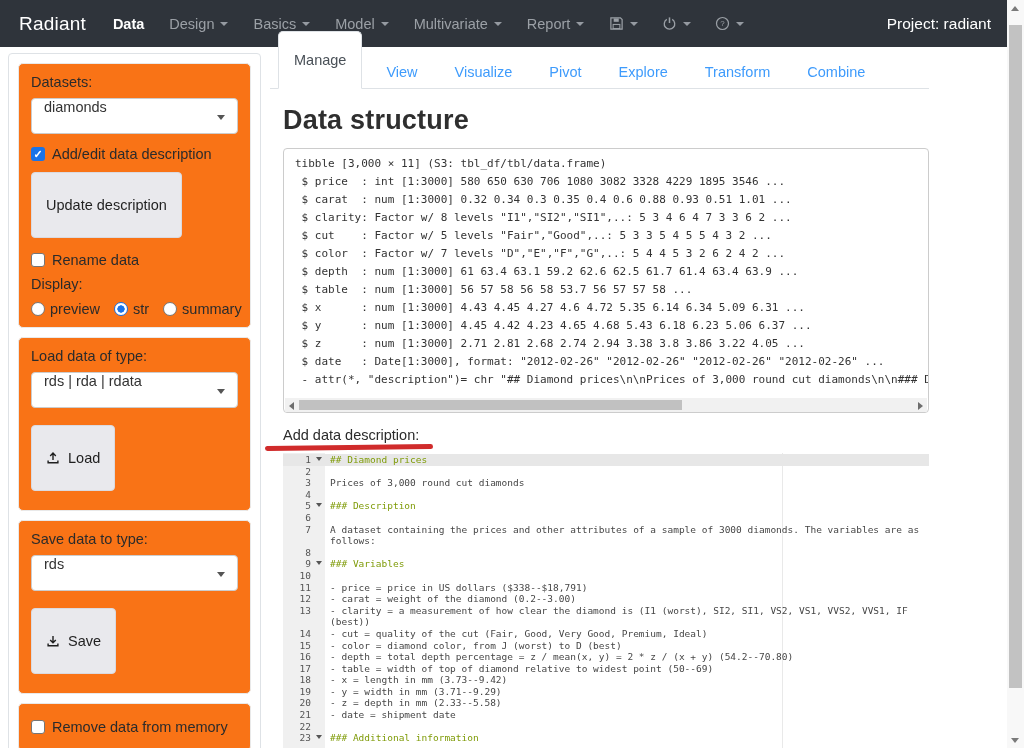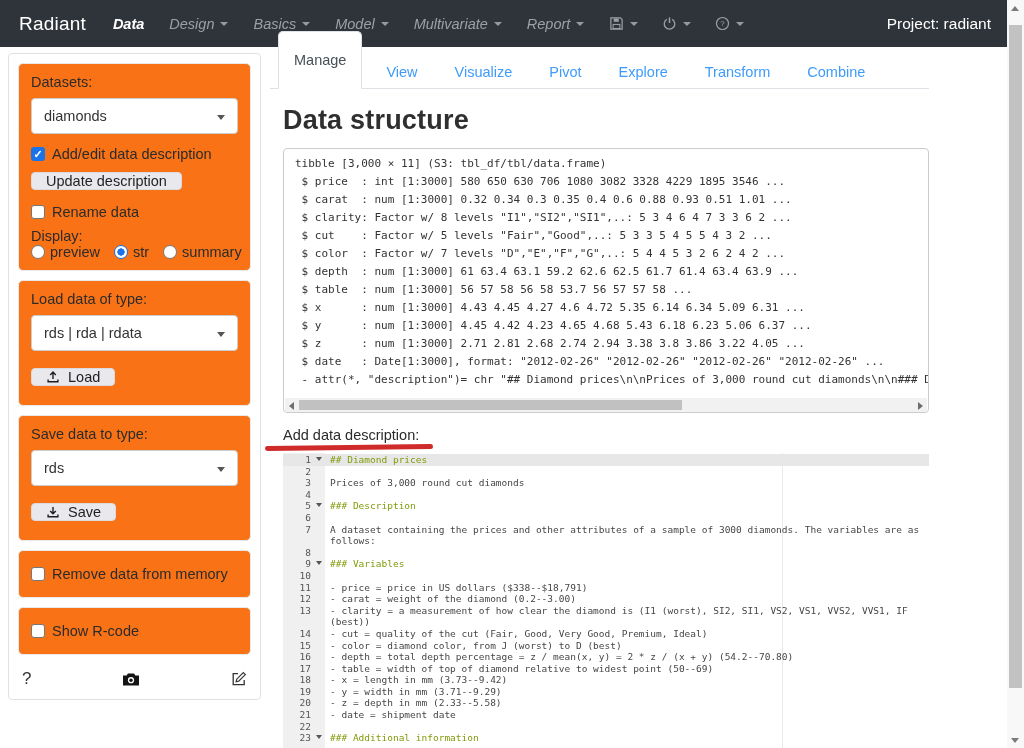--- a/index.html
+++ b/index.html
@@ -5,53 +5,53 @@
   * { box-sizing: border-box; margin: 0; padding: 0; }
   html,body { width:1024px; height:748px; overflow:hidden; }
   body { font-family:"Liberation Sans", sans-serif; background:#fff; }
   .page { position:relative; width:1024px; height:748px; overflow:hidden; background:#fff; }
 
   
   .navbar { position:absolute; left:0; top:0; width:1007px; height:47px; background:#2f343b;
             display:flex; align-items:center; padding:0 16px 0 19px; }
   .brand { color:#fff; font-size:19px; margin-right:27px; letter-spacing:.2px; }
   .nav-items { display:flex; align-items:center; }
-  .nav-item { color:#9ba0a6; font-size:14.5px; margin-right:25px; display:inline-flex; align-items:center; cursor:pointer;font-style:italic; }
+  .nav-item { color:#9ba0a6; font-size:14.5px; margin-right:25px; display:inline-flex; align-items:center; cursor:pointer; }
   .nav-item.active { color:#fff; font-weight:700; }
   .caret { display:inline-block; width:0; height:0; border-left:4px solid transparent;
            border-right:4px solid transparent; border-top:4px solid currentColor; margin-left:6px; opacity:.95; }
   .nav-icons { display:flex; align-items:center; }
   .icon-item { display:inline-flex; align-items:center; margin-right:24px; color:#9ba0a6; cursor:pointer; }
   .project { margin-left:auto; color:#fff; font-size:15.5px; }
 
   
   .v-scrollbar { position:absolute; right:0; top:0; width:17px; height:748px; background:#f8f8f8; }
   .v-thumb { position:absolute; left:2px; top:25px; width:13px; height:663px; background:#c2c2c2; }
   .vs-arrow { position:absolute; left:4px; width:0; height:0; border-left:4.5px solid transparent; border-right:4.5px solid transparent; }
   .vs-arrow.up { top:6px; border-bottom:5px solid #7a7a7a; }
   .vs-arrow.down { bottom:5px; border-top:5px solid #7a7a7a; }
 
   
   .sidebar { position:absolute; left:8px; top:53px; width:253px; background:#fff;
              border:1px solid #dee2e6; border-radius:4px; padding:9px 9px 6px; }
   .card { background:#f97316; border:1px solid #e9e9e9; border-radius:5px; padding:10px 12px; margin-bottom:9px; }
   .fld-label { font-size:14.5px; color:#2b2b2b; display:block; }
   .select { position:relative; background:#fff; border:1px solid #ccc; border-radius:4px; height:36px;
-            display:flex; align-items:center; padding:0 26px 0 12px; font-size:14.5px; color:#333;
+            display:flex; padding:0 26px 0 12px; font-size:14.5px; color:#333;
             margin:8px 0 12px; cursor:pointer; }
   .sel-caret { position:absolute; right:12px; top:16px; width:0; height:0;
                border-left:4.5px solid transparent; border-right:4.5px solid transparent; border-top:5px solid #555; }
   .check-row { display:flex; align-items:center; font-size:14.5px; color:#2b2b2b; margin:5px 0; cursor:pointer; }
   .checkbox { flex:none; width:14px; height:14px; border-radius:3px; margin-right:7px; }
   .checkbox.checked { background:#1a73e8; color:#fff; display:flex; align-items:center; justify-content:center;
                       font-size:11px; font-weight:700; line-height:1; }
   .checkbox.unchecked { background:#fff; border:1px solid #767676; }
   .btn { display:inline-flex; align-items:center; gap:8px; background:#e9e9ed; border:1px solid #dadae0;
-         border-radius:4px; padding:0 14px; font-size:14.5px; color:#1f1f1f; margin:5px 0 9px; cursor:pointer; }
-  .radio-row { display:flex; align-items:center; gap:14px; font-size:14.5px; color:#2b2b2b; margin-top:0; }
+         border-radius:4px; padding:24px 14px; font-size:14.5px; color:#1f1f1f; margin:5px 0 9px; cursor:pointer; }
+  .radio-row { display:flex; align-items:center; gap:14px; font-size:14.5px; color:#2b2b2b; margin-top:9px; }
   .radio-opt { display:inline-flex; align-items:center; gap:5px; cursor:pointer; }
   .radio { flex:none; width:14px; height:14px; border-radius:50%; }
   .radio.on { border:1px solid #1a73e8; background:radial-gradient(circle,#1a73e8 0 3.4px,#fff 3.9px); }
   .radio.off { border:1px solid #767676; background:#fff; }
   .icons-row { display:flex; justify-content:space-between; align-items:center; padding:5px 4px 4px; }
   .help-q { font-size:17px; color:#333; cursor:pointer; }
   .icons-row svg { cursor:pointer; }
 
   
   .main { position:absolute; left:270px; top:53px; width:659px; }

